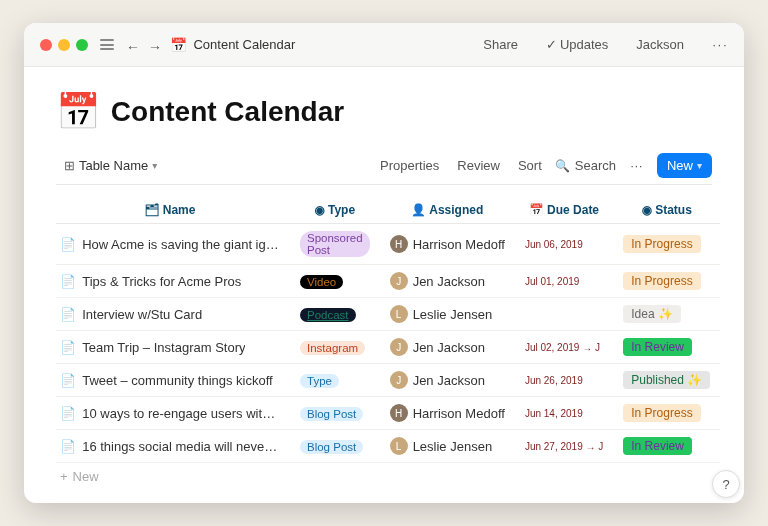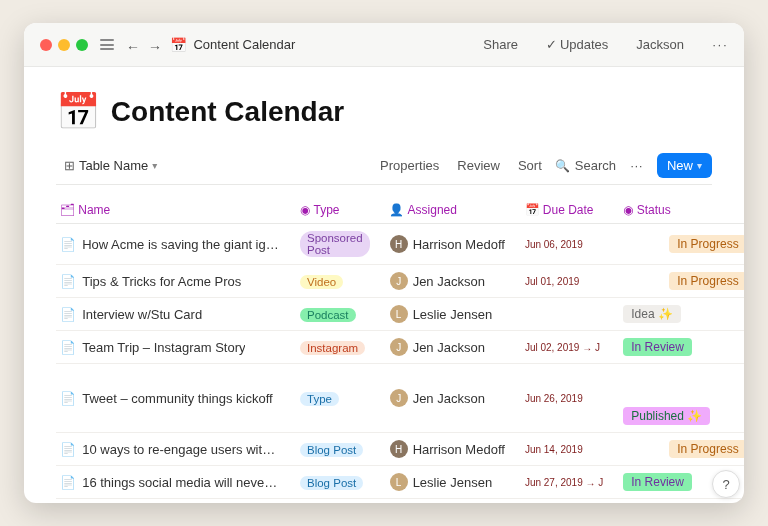--- a/index.html
+++ b/index.html
@@ -178,23 +178,23 @@
       font-size: 13px;
     }
     table {
       width: 100%;
       border-collapse: collapse;
     }
     thead tr {
       border-bottom: 1px solid #e8e8e6;
     }
     thead th {
-      text-align: left;
-      font-weight: 400;
-      color: #a21caf;
+      text-align: center;
+      font-weight: 700;
+      color: #0c4a6e;
       font-size: 12px;
       padding: 6px 10px;
       white-space: nowrap;
     }
     thead th:first-child { padding-left: 4px; }
     tbody tr {
       border-bottom: 1px solid #f0eeeb;
       cursor: pointer;
     }
     tbody td {
@@ -219,22 +219,22 @@
       white-space: nowrap;
     }
     .badge {
       display: inline-block;
       padding: 1px 7px;
       border-radius: 12px;
       font-size: 11.5px;
       font-weight: 500;
     }
     .badge-sponsored { background: #e8d5f5; color: #7a3fa0; }
-    .badge-video { background: #fef9c3; color: #c07020; }
-    .badge-podcast { background: #86efac; color: #1a8060; }
+    .badge-video { background: #000000; color: #c07020; }
+    .badge-podcast { background: #0f172a; color: #1a8060; text-decoration: underline; }
     .badge-instagram { background: #fce4d6; color: #c04020; }
     .badge-tweet { background: #dbeffe; color: #1a6fa8; }
     .badge-blogpost { background: #dbeffe; color: #1a6fa8; }
     .assigned-cell {
       display: flex;
       align-items: center;
       gap: 5px;
       white-space: nowrap;
     }
     .avatar {
@@ -253,24 +253,24 @@
       font-size: 10px;
     }
     .status-badge {
       display: inline-block;
       padding: 2px 8px;
       border-radius: 4px;
       font-size: 12px;
       font-weight: 500;
       white-space: nowrap;
     }
-    .status-inprogress { background: #fce8cc; color: #b06010; margin-left: 46px; }
+    .status-inprogress { background: #fce8cc; color: #b06010; }
     .status-idea { background: #f0eeeb; color: #666; }
-    .status-inreview { background: #86efac; color: #7030a0; }
-    .status-published { background: #f0abfc; color: #1a7040; margin-top: 36px; }
+    .status-inreview { background: #22c55e; color: #7030a0; }
+    .status-published { background: #e5e5e5; color: #1a7040; }
     .new-row {
       display: flex;
       align-items: center;
       gap: 5px;
       padding: 6px 4px;
       color: #aaa;
       font-size: 13px;
       cursor: pointer;
     }
     .count-row {

